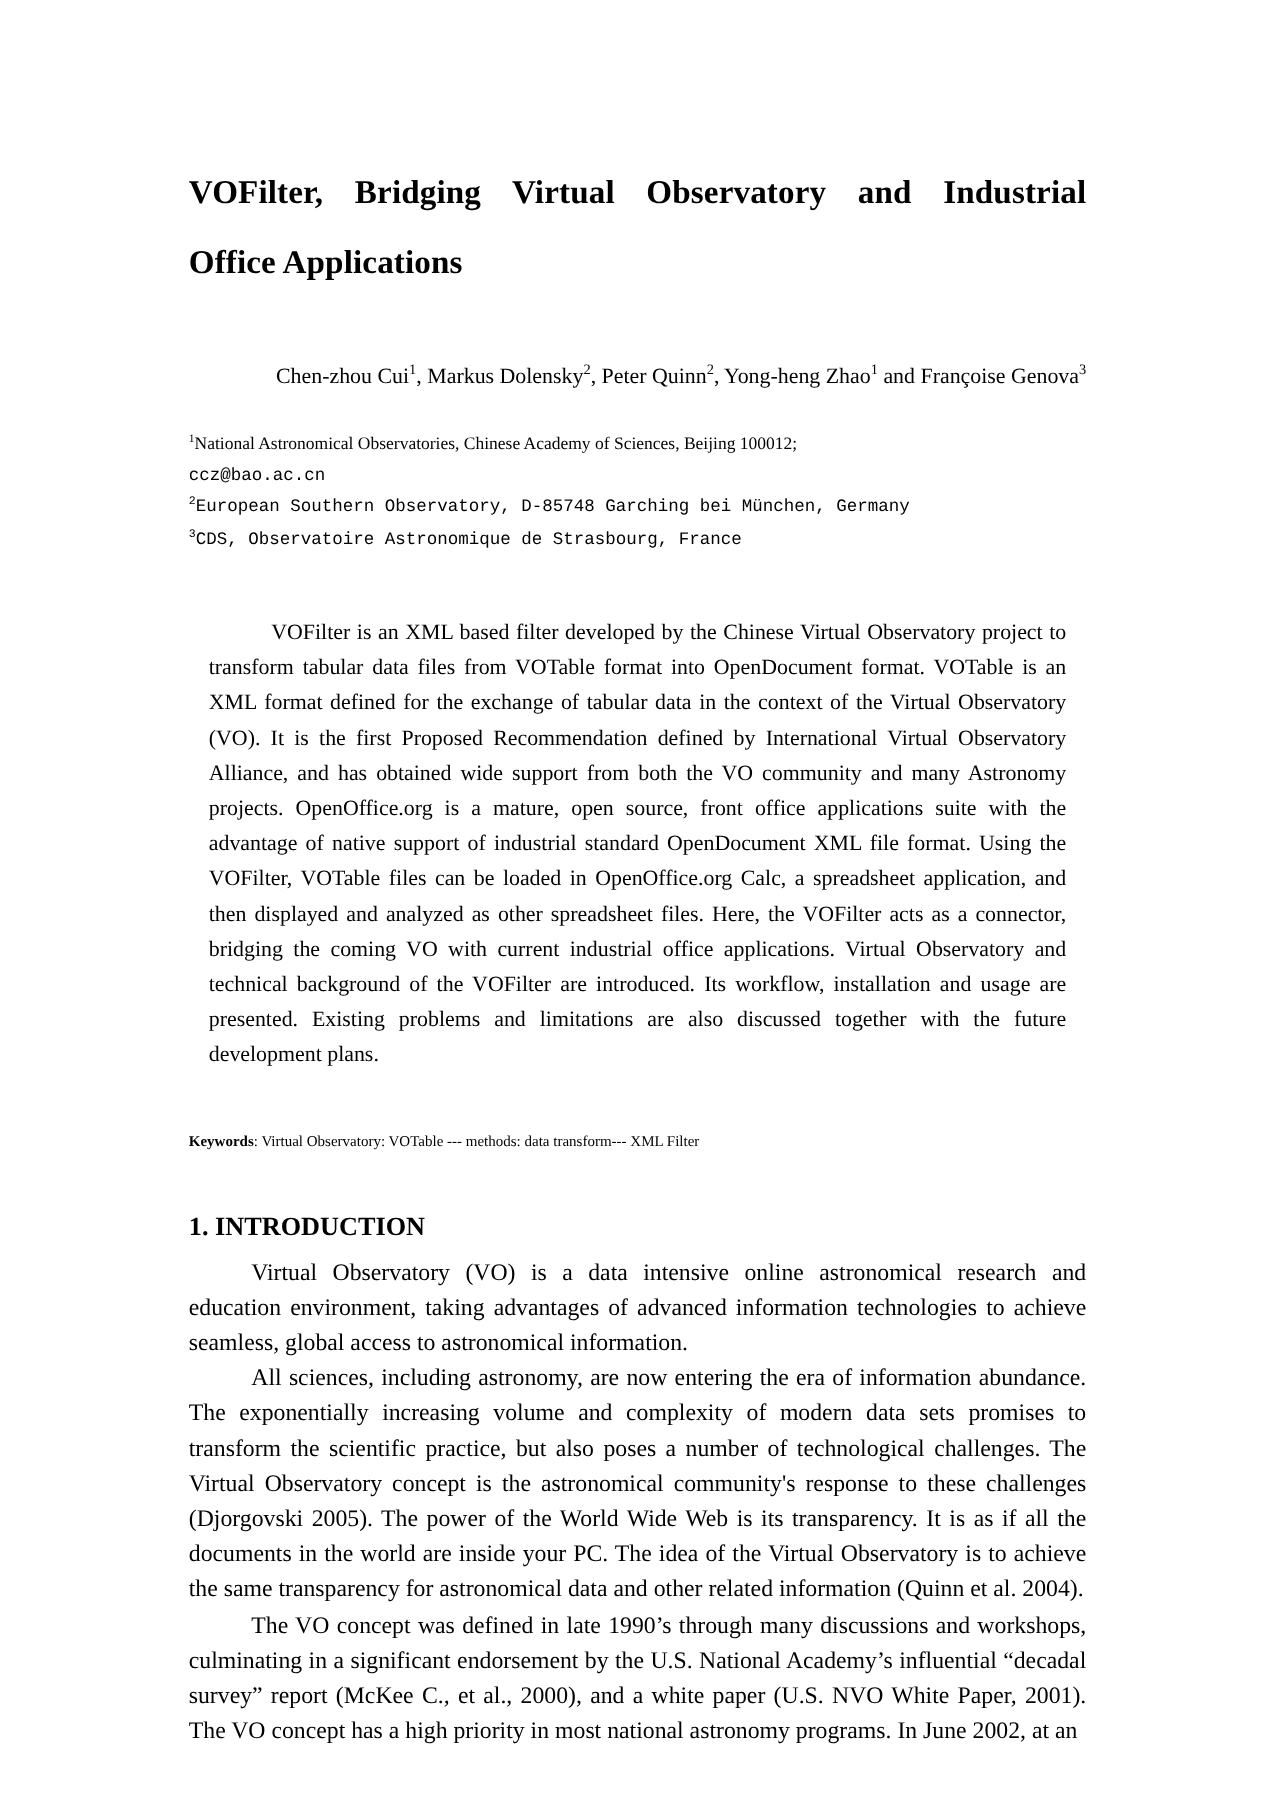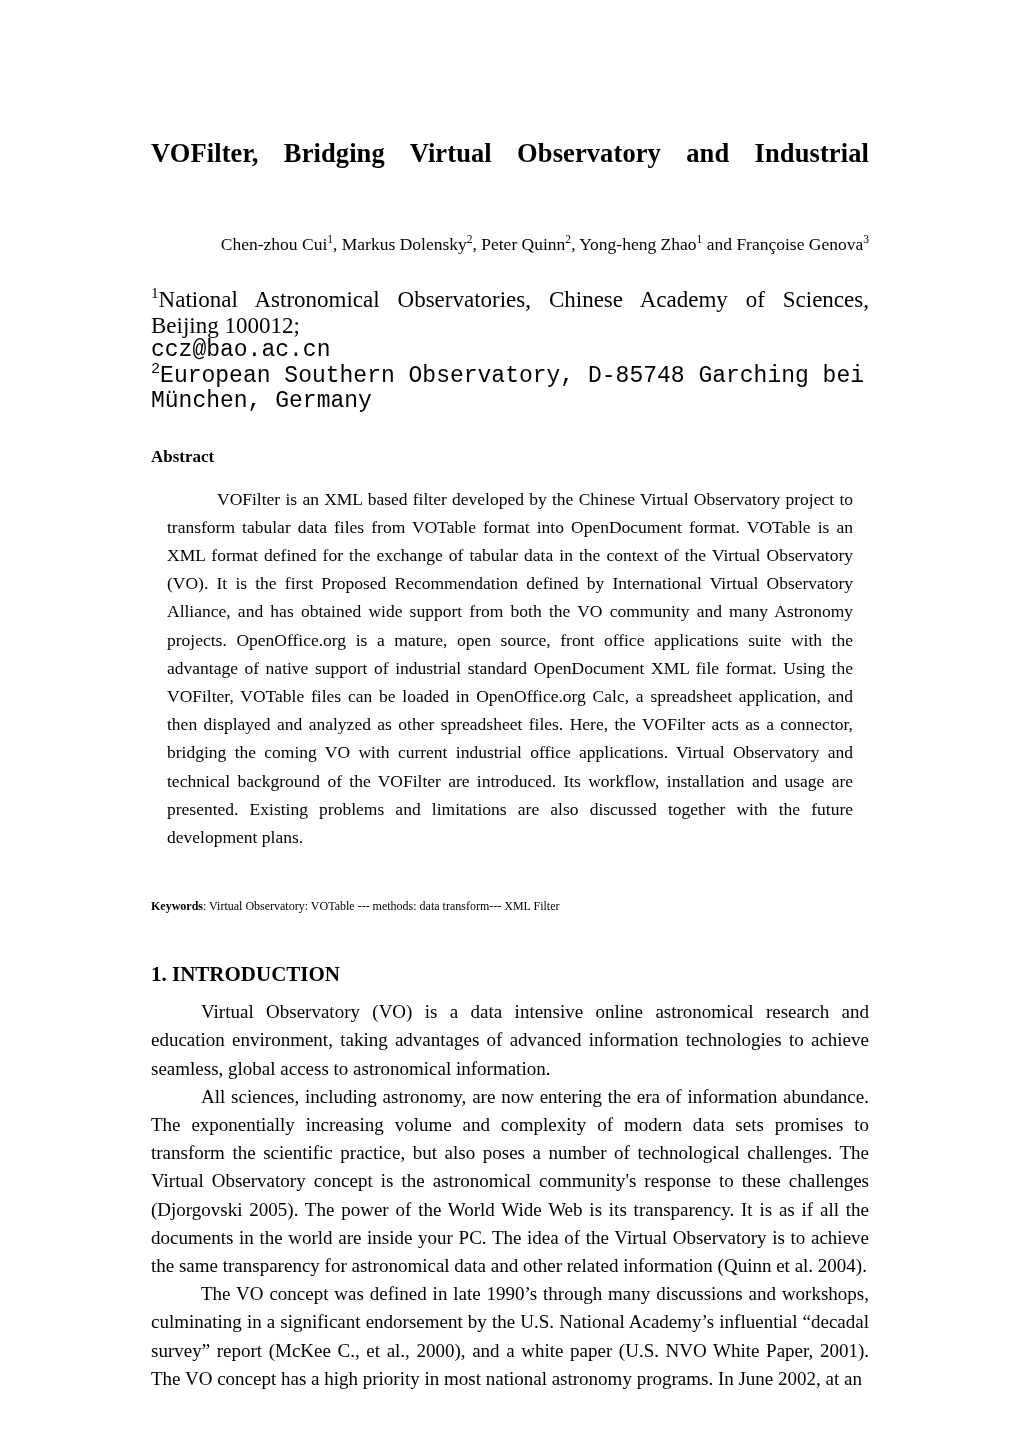--- a/index.html
+++ b/index.html
@@ -43,21 +43,21 @@
   .authors {
     font-size: 17.5px;
     line-height: 22px;
     margin: 0;
     padding-top: 52px;
     text-align: right;
   }
 
   
   .affiliations {
-    font-size: 23px;
+    font-size: 14px;
     line-height: 25.5px;
     margin: 0;
     padding-top: 32px;
   }
   .affil {
     margin: 0;
     text-align: justify;
     text-align-last: left;
   }
   .affil.nojust { text-align: left; font-family: Liberation Mono, monospace; }
@@ -120,34 +120,35 @@
   }
 </style>
 </head>
 <body>
 
 <div class="page">
   <div class="col">
 
     <h1 class="doc-title">
       <span class="ttl-line1">VOFilter, Bridging Virtual Observatory and Industrial</span>
+      <span class="ttl-line2">Office Applications</span>
     </h1>
 
     <p class="authors">
       <span>Chen-zhou Cui</span><sup>1</sup><span>, </span><span>Markus Dolensky</span><sup>2</sup><span>, </span><span>Peter Quinn</span><sup>2</sup><span>, </span><span>Yong-heng Zhao</span><sup>1</sup><span> and </span><span>Françoise Genova</span><sup>3</sup>
     </p>
 
     <div class="affiliations">
       <p class="affil"><span class="sup-lead">1</span><span>National Astronomical Observatories, Chinese Academy of Sciences, Beijing 100012;</span></p>
       <p class="affil nojust"><span>ccz@bao.ac.cn</span></p>
       <p class="affil nojust"><span class="sup-lead">2</span><span>European Southern Observatory, D-85748 Garching bei München, Germany</span></p>
+      <p class="affil nojust"><span class="sup-lead">3</span><span>CDS, Observatoire Astronomique de Strasbourg, France</span></p>
     </div>
 
     <div class="abstract-block">
-      <p class="abstract-heading">Abstract</p>
       <p class="abstract-body">VOFilter is an XML based filter developed by the Chinese Virtual Observatory project to transform tabular data files from VOTable format into OpenDocument format. VOTable is an XML format defined for the exchange of tabular data in the context of the Virtual Observatory (VO). It is the first Proposed Recommendation defined by International Virtual Observatory Alliance, and has obtained wide support from both the VO community and many Astronomy projects. OpenOffice.org is a mature, open source, front office applications suite with the advantage of native support of industrial standard OpenDocument XML file format. Using the VOFilter, VOTable files can be loaded in OpenOffice.org Calc, a spreadsheet application, and then displayed and analyzed as other spreadsheet files. Here, the VOFilter acts as a connector, bridging the coming VO with current industrial office applications. Virtual Observatory and technical background of the VOFilter are introduced. Its workflow, installation and usage are presented. Existing problems and limitations are also discussed together with the future development plans.</p>
     </div>
 
     <p class="keywords"><span class="kw-label">Keywords</span><span>: Virtual Observatory: VOTable --- methods: data transform--- XML Filter</span></p>
 
     <h2 class="section-heading">1. INTRODUCTION</h2>
 
     <div class="body-text">
       <p>Virtual Observatory (VO) is a data intensive online astronomical research and education environment, taking advantages of advanced information technologies to achieve seamless, global access to astronomical information.</p>
       <p>All sciences, including astronomy, are now entering the era of information abundance. The exponentially increasing volume and complexity of modern data sets promises to transform the scientific practice, but also poses a number of technological challenges. The Virtual Observatory concept is the astronomical community's response to these challenges (Djorgovski 2005). The power of the World Wide Web is its transparency. It is as if all the documents in the world are inside your PC. The idea of the Virtual Observatory is to achieve the same transparency for astronomical data and other related information (Quinn et al. 2004).</p>

